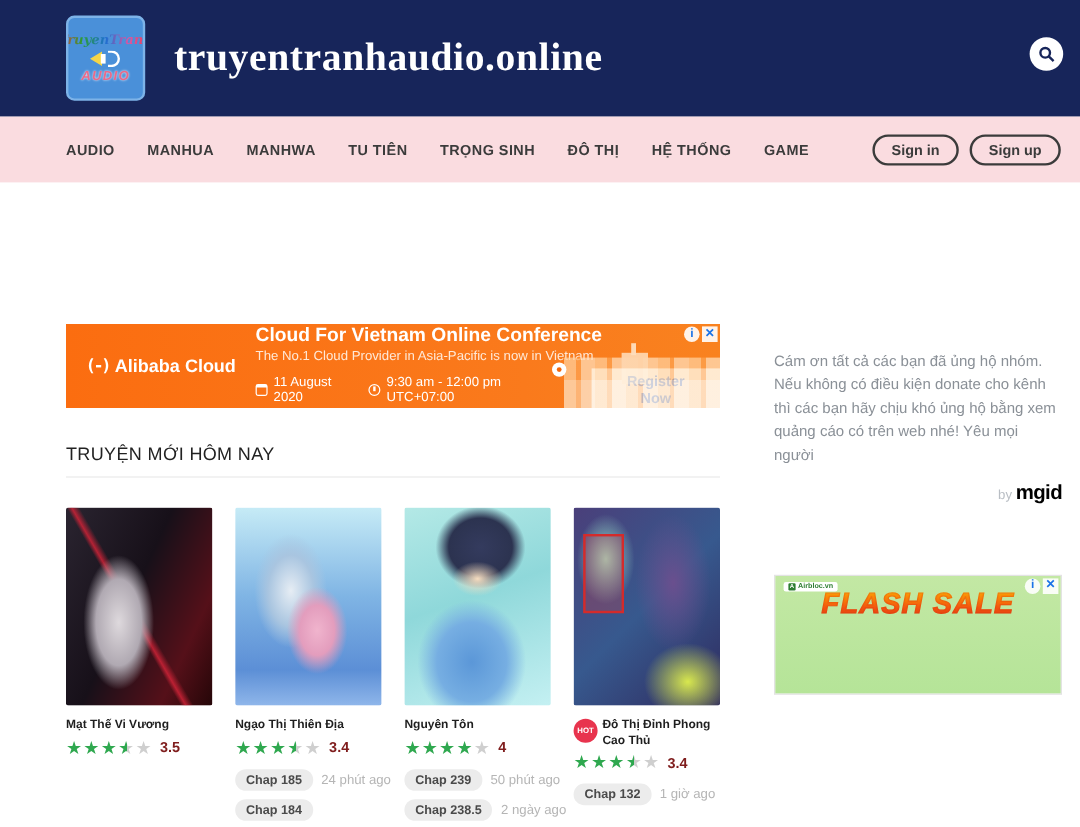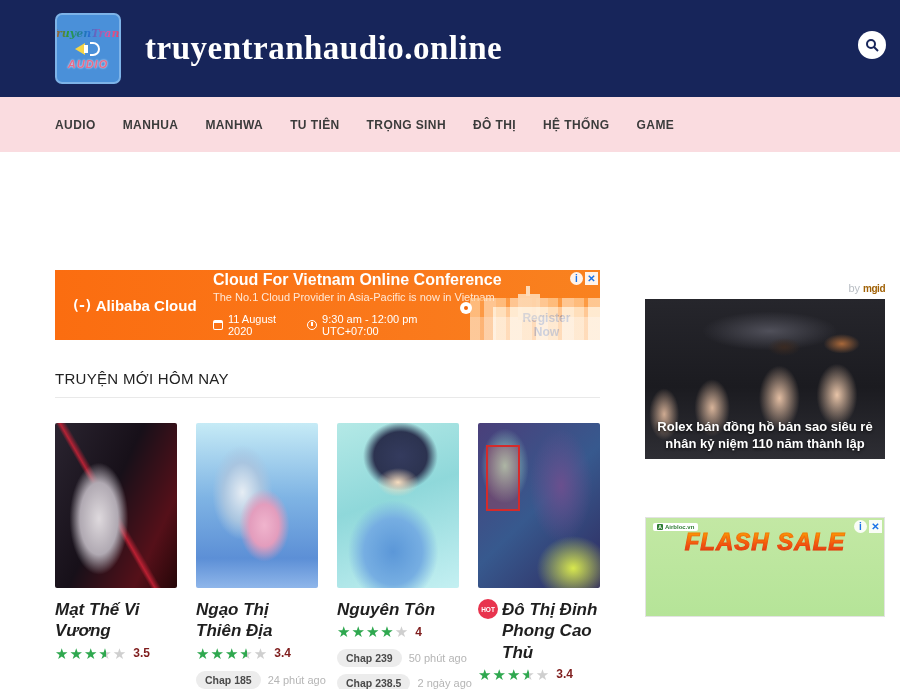--- a/index.html
+++ b/index.html
@@ -70,41 +70,41 @@
 
   
   .comics-grid { display:flex; gap:19px; margin-top:25px; }
   .comic-card { width:122px; }
   .comic-cover { width:122px; height:165px; border-radius:2px; cursor:pointer; position:relative; }
   .comic-card:nth-child(4) .comic-cover::after { content:""; position:absolute; left:8px; top:22px; width:30px; height:62px;
                    border:2px solid #d42b2b; background:rgba(230,60,60,.25); }
   .comic-head { display:flex; align-items:flex-start; gap:4px; margin-top:11px; }
   .hot-badge { display:none; width:20px; height:20px; border-radius:50%; background:#e8344e; color:#fff;
                font-size:6.5px; font-weight:bold; align-items:center; justify-content:center; flex-shrink:0; }
-  .comic-title { font-size:17px; font-weight:bold; color:#1f1f1f; line-height:1.25; cursor:pointer;font-style:italic; }
+  .comic-title { font-size:10px; font-weight:bold; color:#1f1f1f; line-height:1.25; cursor:pointer; }
   .stars-row { display:flex; align-items:center; margin-top:4px; gap:1px; }
   .star { font-size:15px; line-height:1; color:#cfcfcf; }
   .star.full { color:#2fa84f; }
   .star.half { background:linear-gradient(90deg,#2fa84f 55%,#cfcfcf 55%);
                -webkit-background-clip:text; background-clip:text; color:transparent; }
   .rating-value { font-size:12px; font-weight:bold; color:#7f1d1d; margin-left:6px; }
   .chapter-list { margin-top:10px; display:flex; flex-direction:column; gap:7px; }
   .chap-row { display:flex; align-items:center; gap:7px; }
   .chap-pill { background:#ececec; border-radius:11px; padding:3px 9px; font-size:10.5px; font-weight:bold; color:#4a4a4a;
                cursor:pointer; white-space:nowrap; }
   .chap-time { font-size:11px; color:#b5b5b5; white-space:nowrap; }
 
   
   .donate-ribbon { position:relative; display:inline-block; background:#1b2a57; color:#fff; font-size:12px; font-weight:bold;
                    letter-spacing:1.5px; padding:7px 16px 7px 14px; }
   .donate-ribbon::after { content:""; position:absolute; left:14px; bottom:-8px;
                    border-left:9px solid transparent; border-right:9px solid transparent; border-top:9px solid #1b2a57; }
   .donate-text { margin-top:22px; font-size:12.5px; color:#8a9097; line-height:1.55; }
   .mgid-line { margin-top:12px; text-align:right; font-size:11px; color:#b9bec4; }
-  .mgid-brand { font-size:10px; font-weight:bold; color:#a16207; letter-spacing:-0.5px; position:relative; }
+  .mgid-brand { font-size:17px; font-weight:bold; color:#000000; letter-spacing:-0.5px; position:relative; }
   .native-ad { position:relative; width:240px; height:160px; margin-top:5px; cursor:pointer;
       background:
         radial-gradient(ellipse 26px 14px at 82% 28%, #a8683a 0%, rgba(0,0,0,0) 70%),
         radial-gradient(ellipse 24px 13px at 58% 30%, #3a2a22 0%, rgba(0,0,0,0) 70%),
         radial-gradient(ellipse 30px 46px at 80% 60%, #e8c4a8 0%, rgba(0,0,0,0) 68%),
         radial-gradient(ellipse 30px 48px at 56% 62%, #e2bda2 0%, rgba(0,0,0,0) 68%),
         radial-gradient(ellipse 26px 42px at 28% 68%, #d8b49a 0%, rgba(0,0,0,0) 68%),
         radial-gradient(ellipse 22px 38px at 8% 72%, #cfab92 0%, rgba(0,0,0,0) 68%),
         radial-gradient(ellipse 90px 26px at 52% 20%, #50505a 0%, rgba(0,0,0,0) 75%),
         linear-gradient(180deg,#26262c 0%,#1b1b20 55%,#2e2e34 100%); }
@@ -150,20 +150,24 @@
   <div style="display:flex;align-items:center;">
       <a class="nav-item">AUDIO</a>
       <a class="nav-item">MANHUA</a>
       <a class="nav-item">MANHWA</a>
       <a class="nav-item">TU TIÊN</a>
       <a class="nav-item">TRỌNG SINH</a>
       <a class="nav-item">ĐÔ THỊ</a>
       <a class="nav-item">HỆ THỐNG</a>
       <a class="nav-item">GAME</a>
     </div>
+  <div class="nav-auth">
+    <button class="auth-btn">Sign in</button>
+    <button class="auth-btn">Sign up</button>
+  </div>
 </div>
 
 <div class="page-body">
   <div class="main-col">
 
     <div class="ad-banner">
       <div class="ad-logo">
         <span class="ad-logo-mark">(-)</span>
         <span>Alibaba Cloud</span>
       </div>
@@ -274,26 +278,24 @@
             <div class="chap-row">
               <span class="chap-pill">Chap 132</span>
               <span class="chap-time">1 giờ ago</span>
             </div>
           </div>
   </div>
 </div>
   </div>
 
   <div class="side-col">
+    <div class="donate-text">Cám ơn tất cả các bạn đã ủng hộ nhóm. Nếu không có điều kiện donate cho kênh thì các bạn hãy chịu khó ủng hộ bằng xem quảng cáo có trên web nhé! Yêu mọi người</div>
     <div class="mgid-line">
       <span>by</span>
       <span class="mgid-brand"><span>mgid</span></span>
-    </div>
-    <div class="native-ad">
-      <div class="native-caption">Rolex bán đồng hồ bản sao siêu rẻ nhân kỷ niệm 110 năm thành lập</div>
     </div>
     <div class="flash-ad">
       <div class="flash-brand">
         <span class="a-mark">A</span>
         <span>Airbloc.vn</span>
       </div>
       <div class="ad-choice">
         <span class="adc" style="border-radius:50%;">i</span>
         <span class="adc">✕</span>
       </div>

